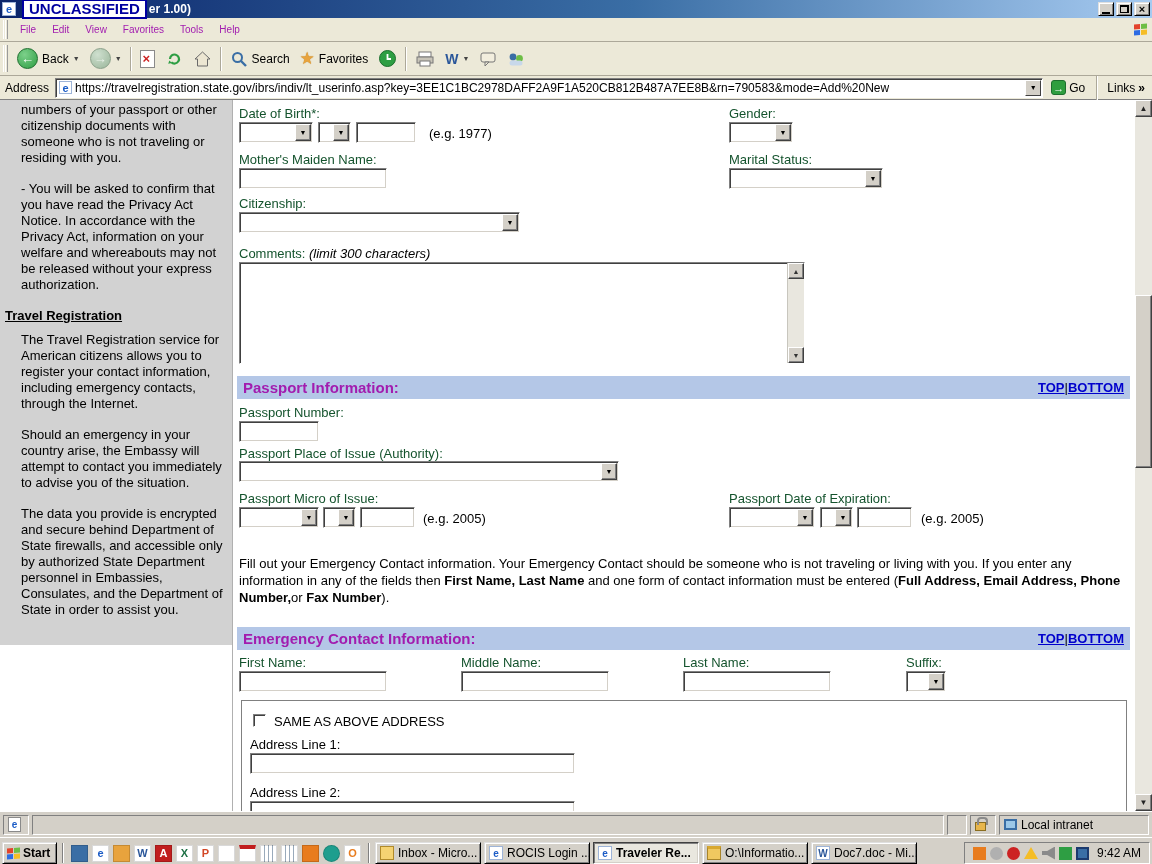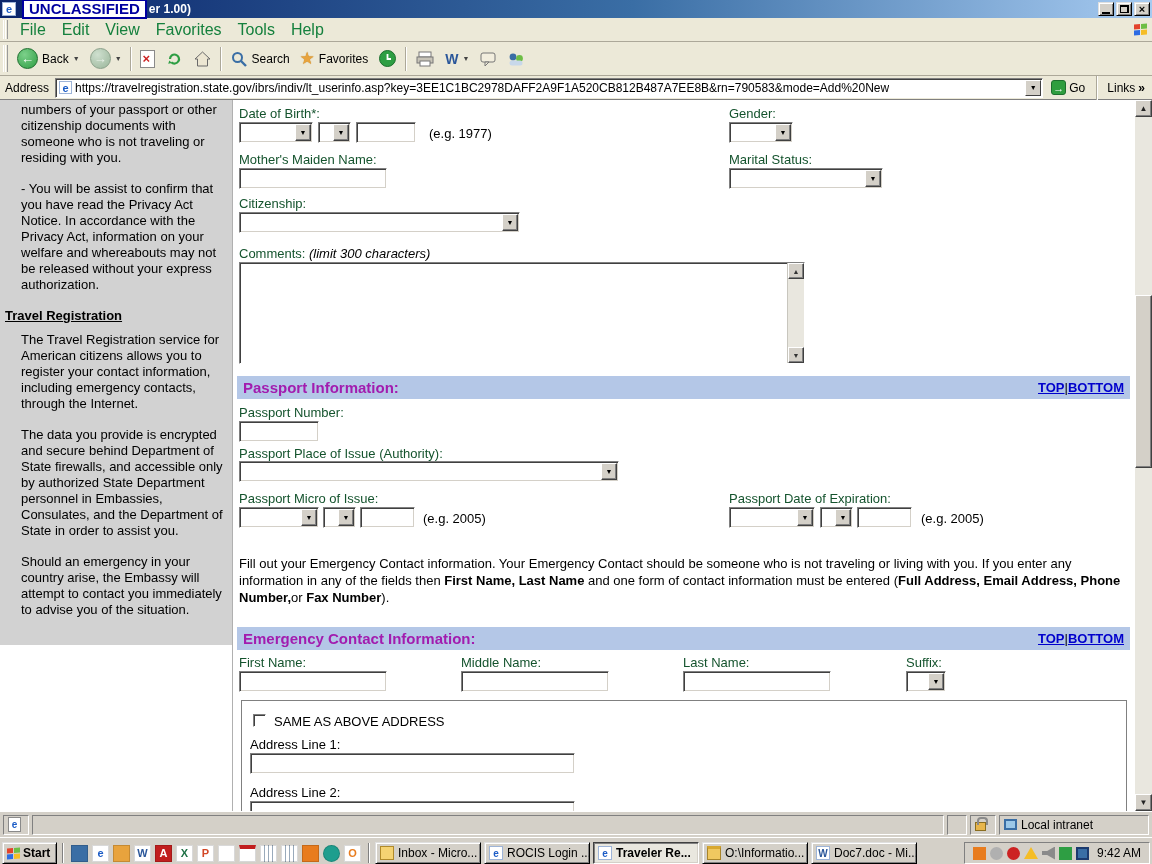--- a/index.html
+++ b/index.html
@@ -25,21 +25,21 @@
   .winbtn { width:16px; height:14px; display:inline-flex; align-items:center; justify-content:center;
             color:#000; font-size:11px; font-weight:bold; line-height:1; }
   .glyph-min { display:block; width:8px; height:2px; background:#000; margin-top:7px; }
   .glyph-restore { position:relative; display:block; width:9px; height:8px; }
   .glyph-restore::before { content:""; position:absolute; right:0; top:0; width:6px; height:5px; border:1px solid #000; border-top-width:2px; }
   .glyph-restore::after  { content:""; position:absolute; left:0; bottom:0; width:6px; height:5px; border:1px solid #000; border-top-width:2px; background:#d4d0c8; }
 
   
   .menubar { height:24px; background:#ece9d8; border-bottom:1px solid #aca899; display:flex; align-items:center; padding:0 2px; }
   .gripper { width:5px; height:80%; border-left:3px double #fff; border-right:1px solid #9a9a9a; margin:0 4px 0 1px; }
-  .menu-item { font-size:16px; color:#15803d; padding:3px 8px; }
+  .menu-item { font-size:10px; color:#a21caf; padding:3px 8px; }
   .winflag { margin-left:auto; width:20px; height:18px; background:#ece9d8; display:flex; align-items:center; justify-content:center; }
   .flag { display:grid; grid-template-columns:6px 6px; grid-template-rows:5px 5px; gap:1px; transform:skewY(-4deg); }
   .flag i:nth-child(1){background:#e3432c}.flag i:nth-child(2){background:#6dbe45}
   .flag i:nth-child(3){background:#2e6ce3}.flag i:nth-child(4){background:#f5bd26}
 
   
   .toolbar { height:34px; background:#ece9d8; border-bottom:1px solid #aca899; display:flex; align-items:center; padding:0 2px; }
   .tbtn { display:flex; align-items:center; gap:4px; padding:2px 5px; height:30px; font-size:12px; color:#000; white-space:nowrap; }
   .circ { width:21px; height:21px; border-radius:50%; display:inline-flex; align-items:center; justify-content:center;
           color:#fff; font-size:13px; font-weight:bold; }
@@ -295,25 +295,25 @@
       <span>Links</span>
       <span class="chev2">»</span>
     </span>
   </div>
 
   <div class="content">
 
     <div class="sidebar">
       <div class="sidebar-gray">
         <p>numbers of your passport or other citizenship documents with someone who is not traveling or residing with you.</p>
-        <p>- You will be assist to confirm that you have read the Privacy Act Notice. In accordance with the Privacy Act, information on your welfare and whereabouts may not be released without your express authorization.</p>
+        <p>- You will be asked to confirm that you have read the Privacy Act Notice. In accordance with the Privacy Act, information on your welfare and whereabouts may not be released without your express authorization.</p>
         <h3>Travel Registration</h3>
         <p>The Travel Registration service for American citizens allows you to register your contact information, including emergency contacts, through the Internet.</p>
+        <p>Should an emergency in your country arise, the Embassy will attempt to contact you immediately to advise you of the situation.</p>
         <p>The data you provide is encrypted and secure behind Department of State firewalls, and accessible only by authorized State Department personnel in Embassies, Consulates, and the Department of State in order to assist you.</p>
-        <p>Should an emergency in your country arise, the Embassy will attempt to contact you immediately to advise you of the situation.</p>
       </div>
     </div>
 
     <div class="main">
 
       <div class="flabel" style="left:6px;top:6px;">Date of Birth*:</div>
       <div class="flabel" style="left:496px;top:6px;">Gender:</div>
 
       <div class="sel" style="left:6px;top:22px;width:74px;">
           <span class="selbtn">

